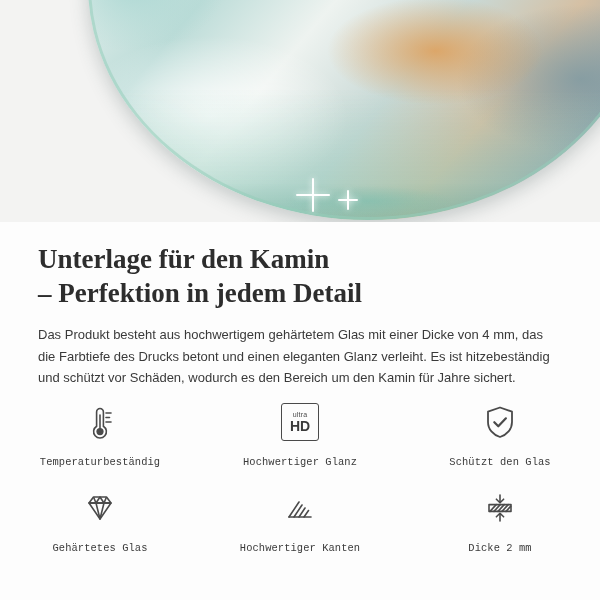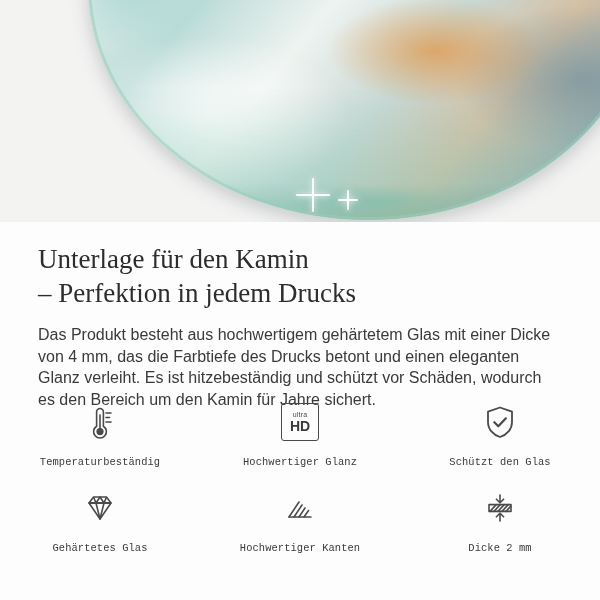--- a/index.html
+++ b/index.html
@@ -89,33 +89,33 @@
   .content {
     position: absolute;
     left: 0;
     top: 222px;
     width: 600px;
   }
   .title {
     margin: 0;
     padding: 20px 38px 0 38px;
     font-family: "Liberation Serif", serif;
-    font-weight: 400;
+    font-weight: 700;
     font-size: 27px;
     line-height: 34px;
     color: #2d2d2d;
   }
   .title .line {
     display: block;
     white-space: pre;
   }
   .desc {
     margin: 0;
     padding: 14px 38px 0 38px;
-    font-size: 16px;
+    font-size: 13px;
     line-height: 21.5px;
     color: #3a3a3a;
     max-width: 524px;
   }
 
   
   .features {
     position: absolute;
     left: 0;
     top: 398px;
@@ -174,21 +174,21 @@
       </div>
     <div class="sparkle sp2">
         <i class="h"></i>
         <i class="v"></i>
       </div>
   </div>
 
   <div class="content">
     <h1 class="title">
       <span class="line">Unterlage für den Kamin</span>
-      <span class="line">– Perfektion in jedem Drucks</span>
+      <span class="line">– Perfektion in jedem Detail</span>
     </h1>
     <p class="desc">Das Produkt besteht aus hochwertigem gehärtetem Glas mit einer Dicke von 4 mm, das die Farbtiefe des Drucks betont und einen eleganten Glanz verleiht. Es ist hitzebeständig und schützt vor Schäden, wodurch es den Bereich um den Kamin für Jahre sichert.</p>
   </div>
 
   <div class="features">
 
     <div class="feature">
       <div class="feature-icon">
         <svg width="44" height="44" viewBox="0 0 44 44" aria-hidden="true">
           <g fill="none" stroke="#4a4a4a" stroke-width="1.6" stroke-linecap="round">

